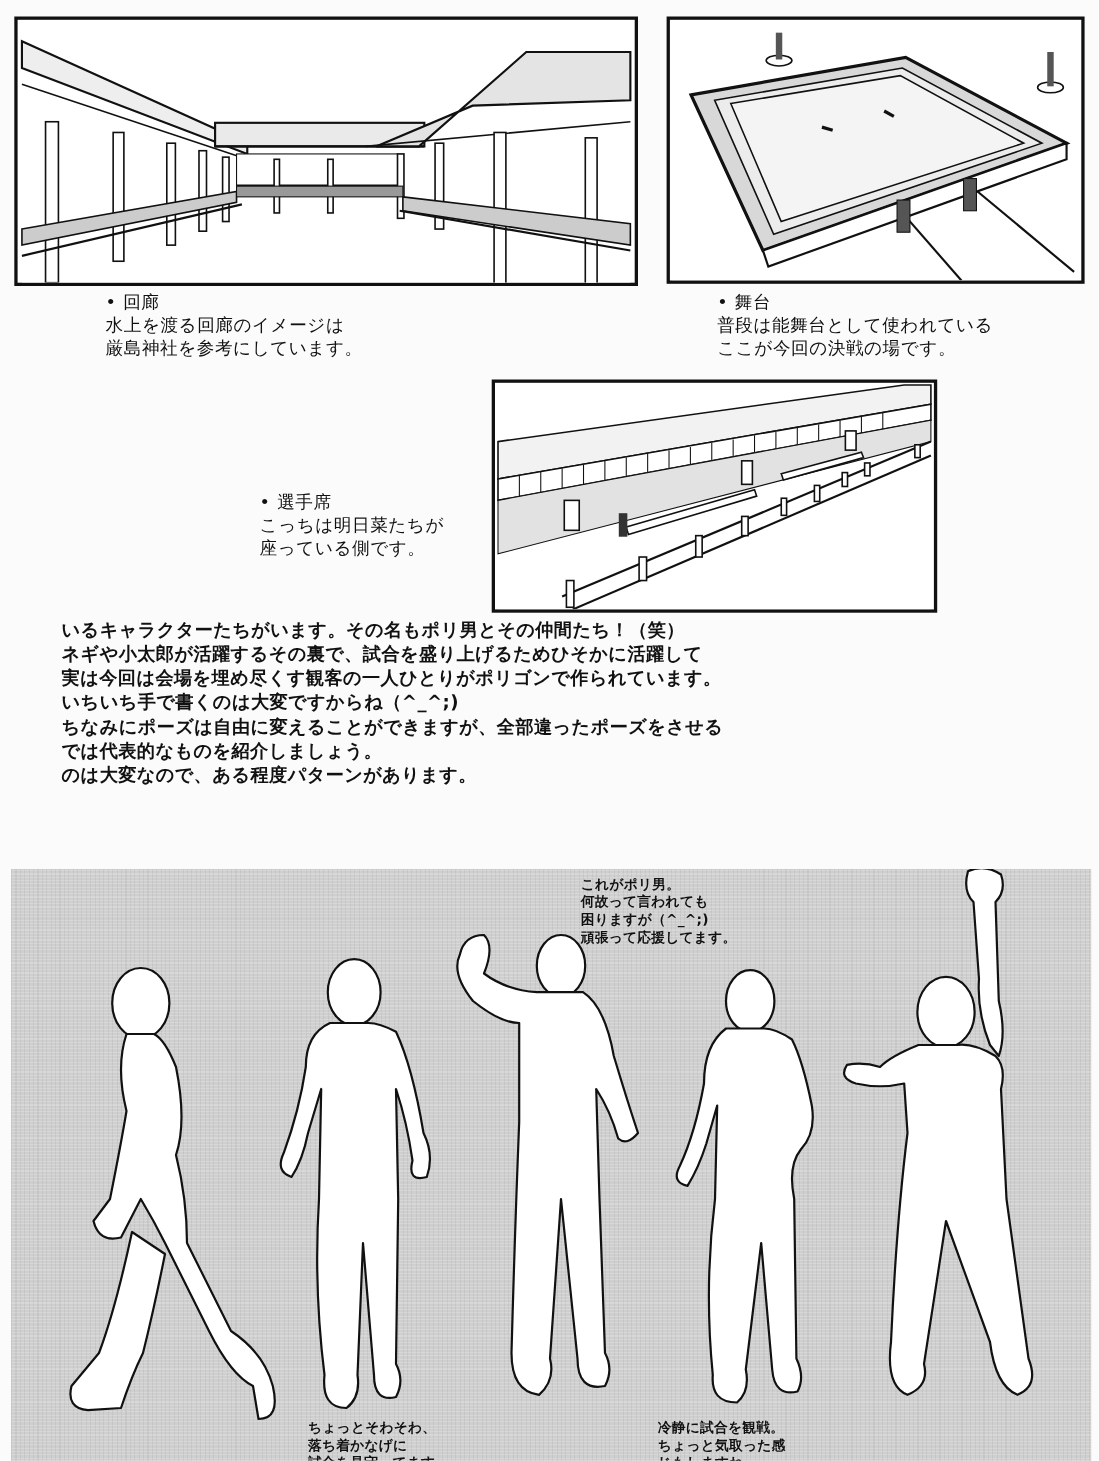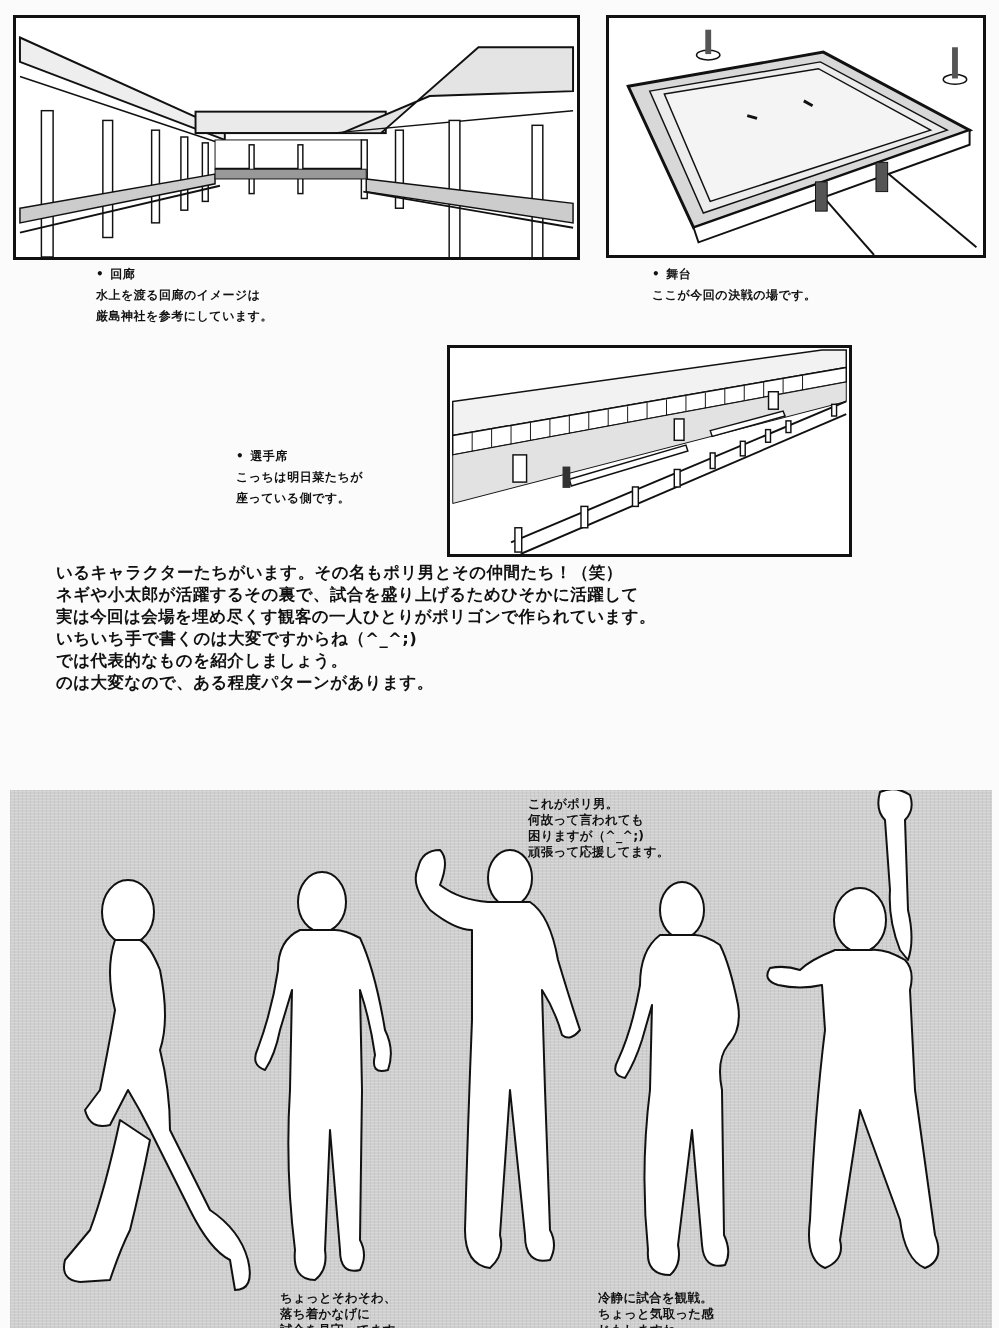--- a/index.html
+++ b/index.html
@@ -9,22 +9,22 @@
     .panel {
       position: absolute;
       border: 3px solid #111;
       background: #fff;
       overflow: hidden;
     }
     .panel svg { width: 100%; height: 100%; display: block; }
 
     .caption {
       position: absolute;
-      font-weight: bold;
-      font-size: 12px;
+      font-weight: normal;
+      font-size: 16px;
       line-height: 21px;
       letter-spacing: 0.5px;
       color: #111;
       white-space: nowrap;
     }
     .caption .bullet-title::before {
       content: "\2022";
       margin-right: 6px;
     }
 
@@ -134,20 +134,21 @@
 
     <line x1="215" y1="180" x2="270" y2="243" stroke="#111" stroke-width="2"></line>
     <line x1="285" y1="160" x2="375" y2="235" stroke="#111" stroke-width="2"></line>
     <rect x="210" y="168" width="12" height="30" fill="#555" stroke="#111"></rect>
     <rect x="272" y="148" width="12" height="30" fill="#555" stroke="#111"></rect>
   </svg>
 </div>
 
 <div class="caption" style="left:652px; top:264px;">
   <div class="bullet-title">舞台</div>
+  <div>普段は能舞台として使われている</div>
   <div>ここが今回の決戦の場です。</div>
 </div>
 
 <div class="panel" style="left:447px; top:345px; width:405px; height:212px;">
   <svg viewBox="0 0 405 212">
     <rect width="405" height="212" fill="#fff"></rect>
 
     <polygon points="0,55 380,2 405,2 405,20 0,90" fill="#f2f2f2" stroke="#111" stroke-width="1.5"></polygon>
 
     <polygon points="0,90 405,20 405,35 0,110" fill="#fff" stroke="#111" stroke-width="1.5"></polygon>
@@ -202,20 +203,21 @@
   <div class="bullet-title">選手席</div>
   <div>こっちは明日菜たちが</div>
   <div>座っている側です。</div>
 </div>
 
 <div class="body-text">
   <div>いるキャラクターたちがいます。その名もポリ男とその仲間たち！（笑）</div>
   <div>ネギや小太郎が活躍するその裏で、試合を盛り上げるためひそかに活躍して</div>
   <div>実は今回は会場を埋め尽くす観客の一人ひとりがポリゴンで作られています。</div>
   <div>いちいち手で書くのは大変ですからね（^_^;)</div>
+  <div>ちなみにポーズは自由に変えることができますが、全部違ったポーズをさせる</div>
   <div>では代表的なものを紹介しましょう。</div>
   <div>のは大変なので、ある程度パターンがあります。</div>
 </div>
 
 <div class="pose-area">
   <svg class="figures" viewBox="0 0 982 560">
     <g fill="#fff" stroke="#111" stroke-width="2" stroke-linejoin="round">
 
       <g>
         <ellipse cx="118" cy="122" rx="26" ry="32"></ellipse>

